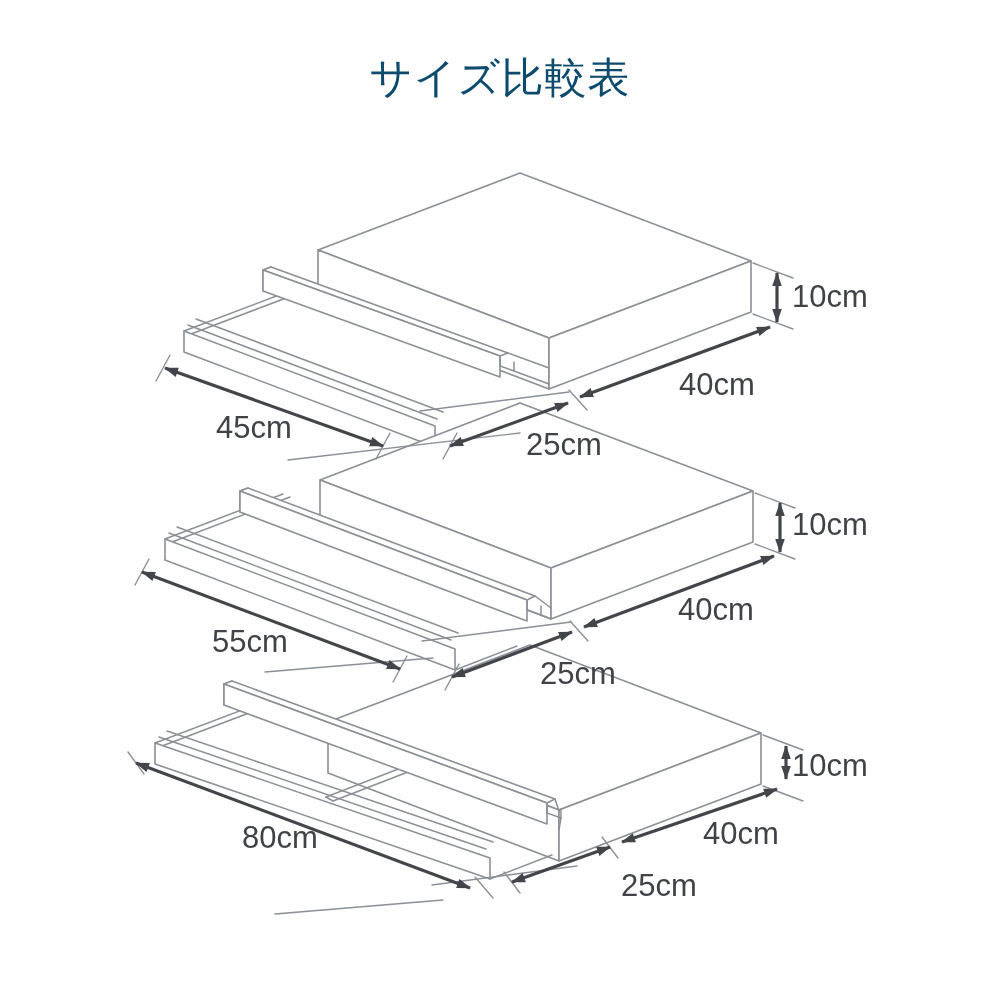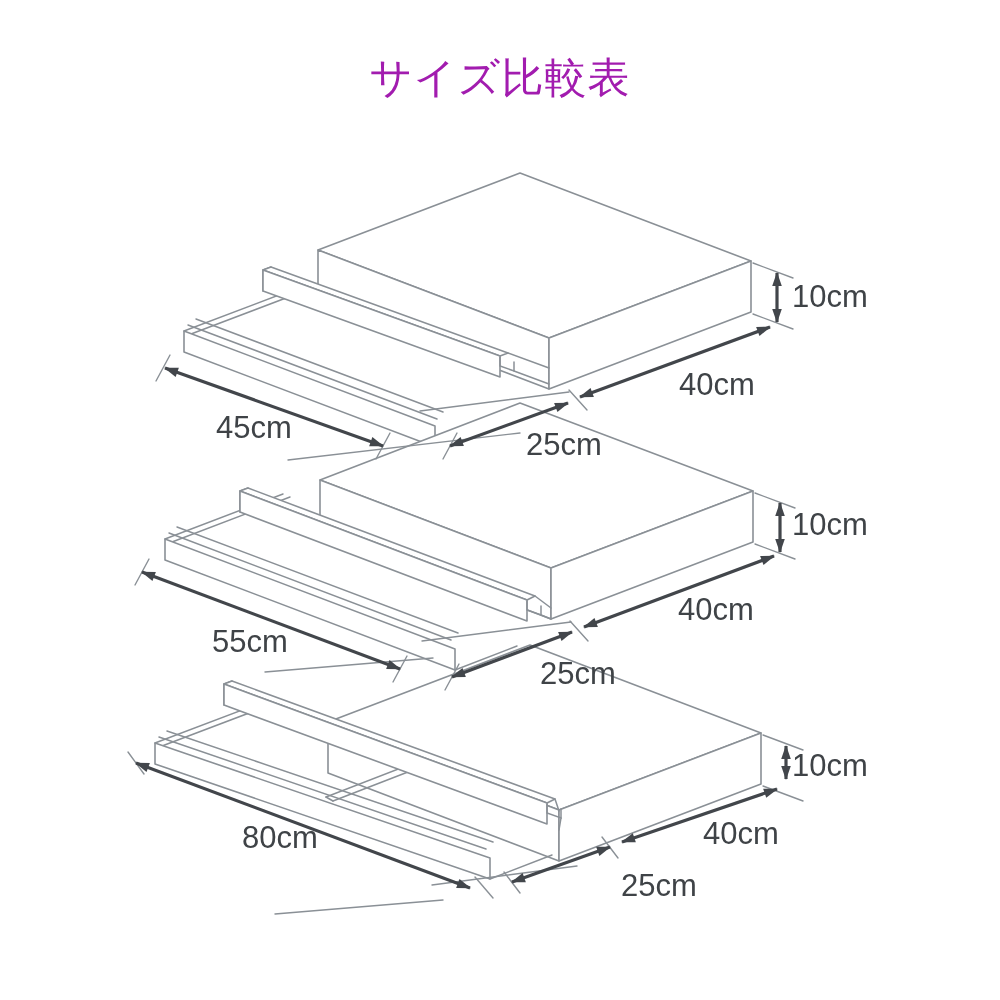--- a/index.html
+++ b/index.html
@@ -3,21 +3,21 @@
 <meta charset="utf-8">
 <style>
   html,body{margin:0;padding:0;background:#ffffff;}
   .canvas{
     position:relative;width:1000px;height:1000px;background:#ffffff;
     overflow:hidden;font-family:"Liberation Sans","DejaVu Sans",sans-serif;
   }
   .page-title{
     position:absolute;left:0;right:0;top:50px;margin:0;
     text-align:center;font-size:42px;font-weight:500;letter-spacing:1px;
-    color:#a21caf;
+    color:#0c4a6e;
   }
   svg.diagram{position:absolute;left:0;top:0;}
   .face{fill:#ffffff;stroke:#8a9096;stroke-width:1.6;stroke-linejoin:round;}
   .ln{stroke:#8a9096;stroke-width:1.5;fill:none;stroke-linecap:round;}
   .wit{stroke:#8a9096;stroke-width:1.4;fill:none;stroke-linecap:round;}
   .shaft{stroke:#42464b;stroke-width:3.2;fill:none;stroke-linecap:butt;}
   .dim{fill:#3f4347;font-size:31px;font-family:"Liberation Sans","DejaVu Sans",sans-serif;}
 </style>
 </head>
 <body>

